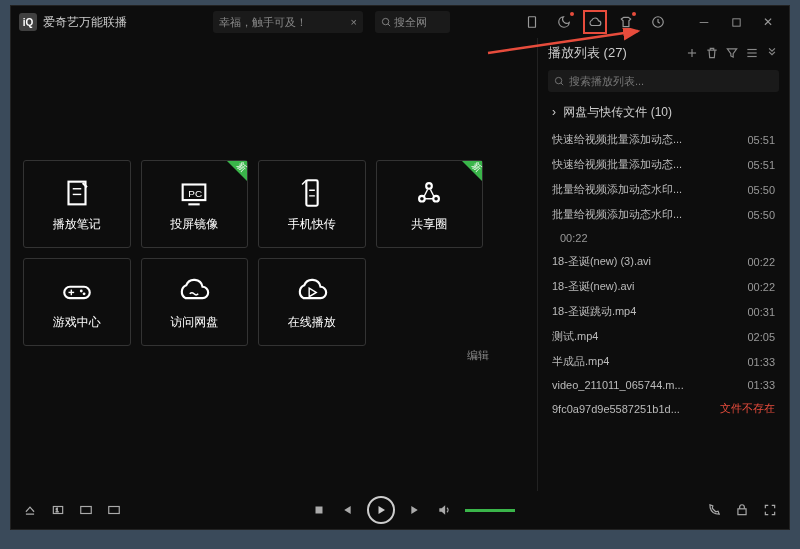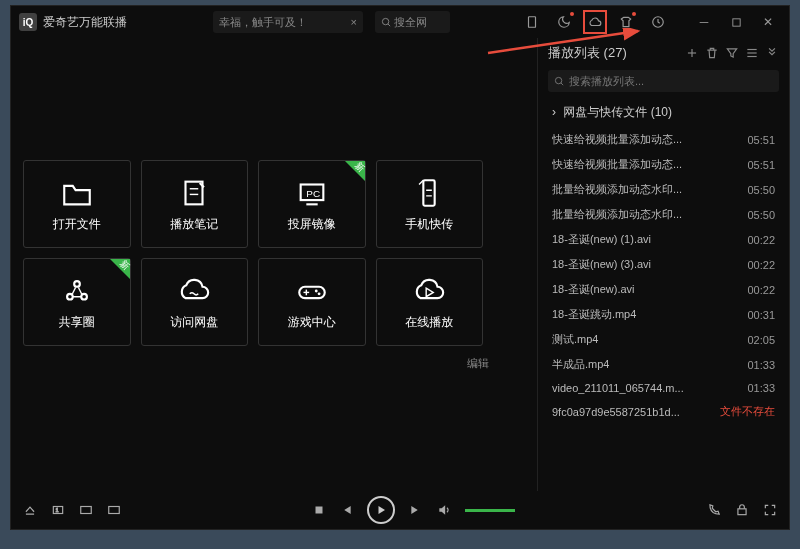--- a/index.html
+++ b/index.html
@@ -18,21 +18,21 @@
 .arrow-svg { position:absolute; top:22px; left:472px; pointer-events:none; z-index:5; }
 
 .body-area { display:flex; height:calc(100% - 32px - 38px); }
 .left-pane { flex:1; padding:12px; position:relative; }
 .app-grid-wrap { margin-top:110px; }
 .app-grid { display:grid; grid-template-columns:repeat(4,1fr); gap:10px; width:460px; }
 .app-cell { height:88px; border:1px solid #333; border-radius:3px; display:flex; flex-direction:column; align-items:center; justify-content:center; gap:6px; color:#fff; font-size:12px; position:relative; cursor:pointer; }
 .app-cell svg { width:34px; height:34px; }
 .badge-new { position:absolute; top:0; right:0; width:0; height:0; border-top:20px solid #3ab54a; border-left:20px solid transparent; }
 .badge-new::after { content:"新"; position:absolute; top:-20px; right:1px; font-size:9px; color:#fff; transform:rotate(45deg); }
-.edit-link { position:absolute; right:48px; top:318px; color:#888; font-size:11px; cursor:pointer; }
+.edit-link { position:absolute; right:48px; top:310px; color:#888; font-size:11px; cursor:pointer; }
 
 .right-pane { width:252px; border-left:1px solid #222; display:flex; flex-direction:column; color:#ccc; font-size:12px; }
 .playlist-header { display:flex; align-items:center; padding:6px 10px; gap:6px; }
 .playlist-title { flex:1; font-size:13px; }
 .pl-icon { width:14px; height:14px; color:#888; cursor:pointer; }
 .playlist-search { margin:2px 10px 6px; height:22px; background:#1a1a1a; border-radius:3px; display:flex; align-items:center; padding:0 6px; color:#777; font-size:11px; gap:4px; }
 .folder-row { padding:6px 14px; color:#ccc; cursor:pointer; }
 .file-list { flex:1; overflow:hidden; }
 .file-row { display:flex; align-items:center; padding:5px 14px; cursor:pointer; }
 .file-name { flex:1; white-space:nowrap; overflow:hidden; text-overflow:ellipsis; color:#bbb; font-size:11px; }
@@ -111,26 +111,20 @@
       </defs>
     <line x1="5" y1="25" x2="155" y2="3" stroke="#e74c3c" stroke-width="2.5" marker-end="url(#ah)"></line>
   </svg>
 
   <div class="body-area">
     <div class="left-pane">
       <div class="app-grid-wrap">
         <div class="app-grid" id="app-grid">
             <div class="app-cell">
               <svg viewBox="0 0 24 24">
-                <path d="M3 7h6l2 3h10v10H3z" fill="none" stroke="#fff" stroke-width="1.5"></path>
-              </svg>
-              <span>打开文件</span>
-            </div>
-            <div class="app-cell">
-              <svg viewBox="0 0 24 24">
                 <rect x="6" y="4" width="12" height="16" fill="none" stroke="#fff" stroke-width="1.5"></rect>
                 <line x1="9" y1="9" x2="15" y2="9" stroke="#fff"></line>
                 <line x1="9" y1="13" x2="15" y2="13" stroke="#fff"></line>
                 <path d="M16 5l3 3" stroke="#fff" stroke-width="1.5"></path>
               </svg>
               <span>播放笔记</span>
             </div>
             <div class="app-cell">
               <div class="badge-new"></div>
               <svg viewBox="0 0 24 24">
@@ -150,41 +144,41 @@
             </div>
             <div class="app-cell">
               <div class="badge-new"></div>
               <svg viewBox="0 0 24 24">
                 <circle cx="7" cy="16" r="2" fill="none" stroke="#fff" stroke-width="1.5"></circle>
                 <circle cx="17" cy="16" r="2" fill="none" stroke="#fff" stroke-width="1.5"></circle>
                 <circle cx="12" cy="7" r="2" fill="none" stroke="#fff" stroke-width="1.5"></circle>
                 <path d="M8.5 14.5l2.5-5M15.5 14.5l-2.5-5M9 16h6" stroke="#fff"></path>
               </svg>
               <span>共享圈</span>
-            </div>
-            <div class="app-cell">
-              <svg viewBox="0 0 24 24">
-                <path d="M18 17a4 4 0 000-8 6 6 0 00-11.5-1A5 5 0 006 17z" fill="none" stroke="#fff" stroke-width="1.5"></path>
-                <path d="M9 14c1-1 2-1 3 0s2 1 3 0" fill="none" stroke="#fff"></path>
-              </svg>
-              <span>访问网盘</span>
             </div>
             <div class="app-cell">
               <svg viewBox="0 0 24 24">
                 <rect x="3" y="9" width="18" height="8" rx="4" fill="none" stroke="#fff" stroke-width="1.5"></rect>
                 <line x1="8" y1="11" x2="8" y2="15" stroke="#fff"></line>
                 <line x1="6" y1="13" x2="10" y2="13" stroke="#fff"></line>
                 <circle cx="15" cy="12" r="1" fill="#fff"></circle>
                 <circle cx="17" cy="14" r="1" fill="#fff"></circle>
               </svg>
               <span>游戏中心</span>
             </div>
             <div class="app-cell">
               <svg viewBox="0 0 24 24">
                 <path d="M18 17a4 4 0 000-8 6 6 0 00-11.5-1A5 5 0 006 17z" fill="none" stroke="#fff" stroke-width="1.5"></path>
+                <path d="M9 14c1-1 2-1 3 0s2 1 3 0" fill="none" stroke="#fff"></path>
+              </svg>
+              <span>访问网盘</span>
+            </div>
+            <div class="app-cell">
+              <svg viewBox="0 0 24 24">
+                <path d="M18 17a4 4 0 000-8 6 6 0 00-11.5-1A5 5 0 006 17z" fill="none" stroke="#fff" stroke-width="1.5"></path>
                 <path d="M10 10l5 3-5 3z" fill="none" stroke="#fff"></path>
               </svg>
               <span>在线播放</span>
             </div>
           </div>
       </div>
       <span class="edit-link">编辑</span>
     </div>
 
     <div class="right-pane">
@@ -231,21 +225,20 @@
           </div>
           <div class="file-row">
             <span class="file-name">批量给视频添加动态水印...</span>
             <span class="file-dur">05:50</span>
           </div>
           <div class="file-row">
             <span class="file-name">批量给视频添加动态水印...</span>
             <span class="file-dur">05:50</span>
           </div>
           <div class="file-row">
-            <span class="file-name">18-圣诞(new) (1).avi</span>
             <span class="file-dur">00:22</span>
           </div>
           <div class="file-row">
             <span class="file-name">18-圣诞(new) (3).avi</span>
             <span class="file-dur">00:22</span>
           </div>
           <div class="file-row">
             <span class="file-name">18-圣诞(new).avi</span>
             <span class="file-dur">00:22</span>
           </div>

